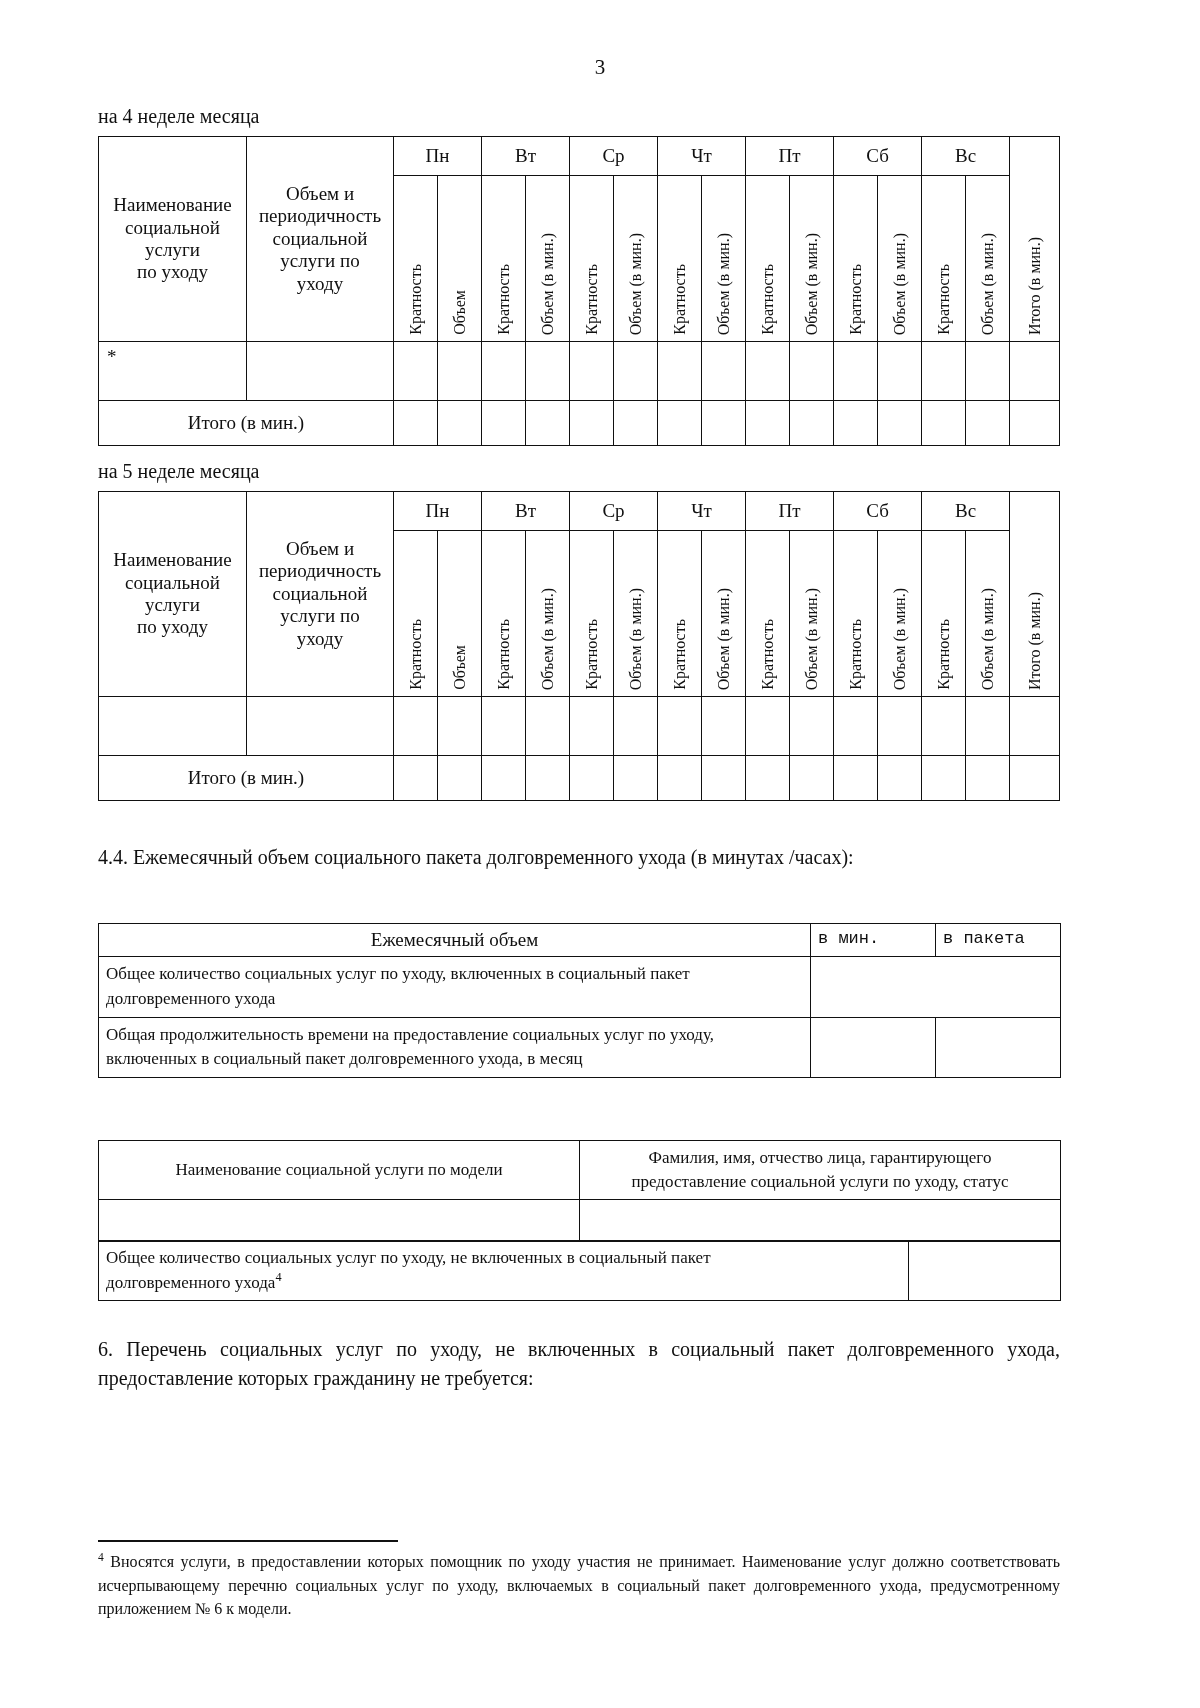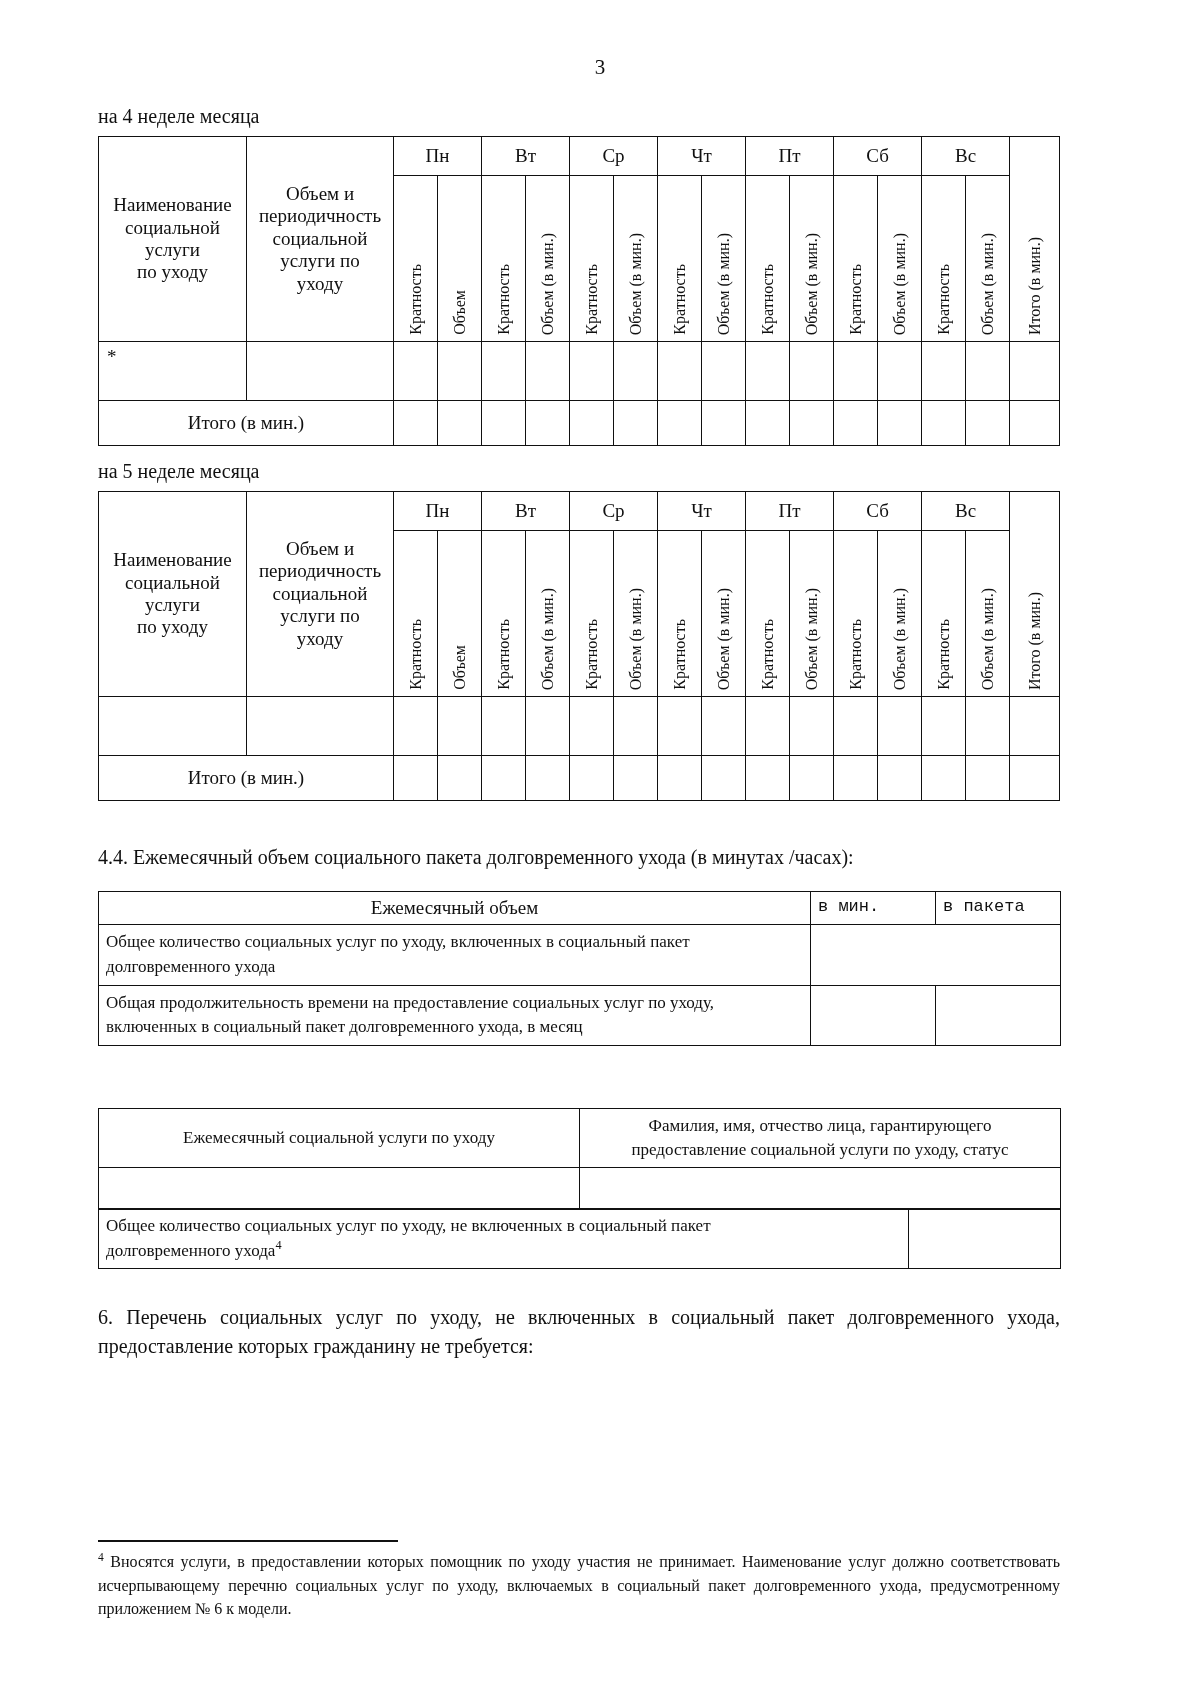--- a/index.html
+++ b/index.html
@@ -118,21 +118,21 @@
     border-collapse: collapse;
     table-layout: fixed;
     font-size: 17px;
   }
   table.box td, table.box th {
     border: 1.4px solid #111;
     padding: 5px 7px;
     vertical-align: top;
     font-weight: normal;
   }
-  .t44 { width: 962px; }
+  .t44 { width: 962px; margin-top: 32px; }
   .hdr-mid { font-size: 19px; text-align: center; vertical-align: middle; }
   .unit-hdr { font-size: 17px; text-align: left; vertical-align: middle; font-family: Liberation Mono, monospace; }
   .cellbody { font-size: 17px; line-height: 1.45; }
 
   .t5 { width: 962px; }
   .t5 .h { text-align: center; vertical-align: middle; font-size: 17px; line-height: 1.4; }
 
   
   .footnote-rule {
     width: 300px;
@@ -464,21 +464,21 @@
 
     <div class="sp-28"></div>
 
     <table class="box t5">
       <colgroup>
         <col style="width:481px">
         <col style="width:481px">
       </colgroup>
       <tbody>
         <tr>
-          <td class="h">Ежемесячный социальной услуги по уходу</td>
+          <td class="h">Наименование социальной услуги по модели</td>
           <td class="h">
             <span>Фамилия, имя, отчество лица, гарантирующего</span><br>
             <span>предоставление социальной услуги по уходу, статус</span>
           </td>
         </tr>
         <tr style="height:42px">
           <td></td>
           <td></td>
         </tr>
       </tbody>

